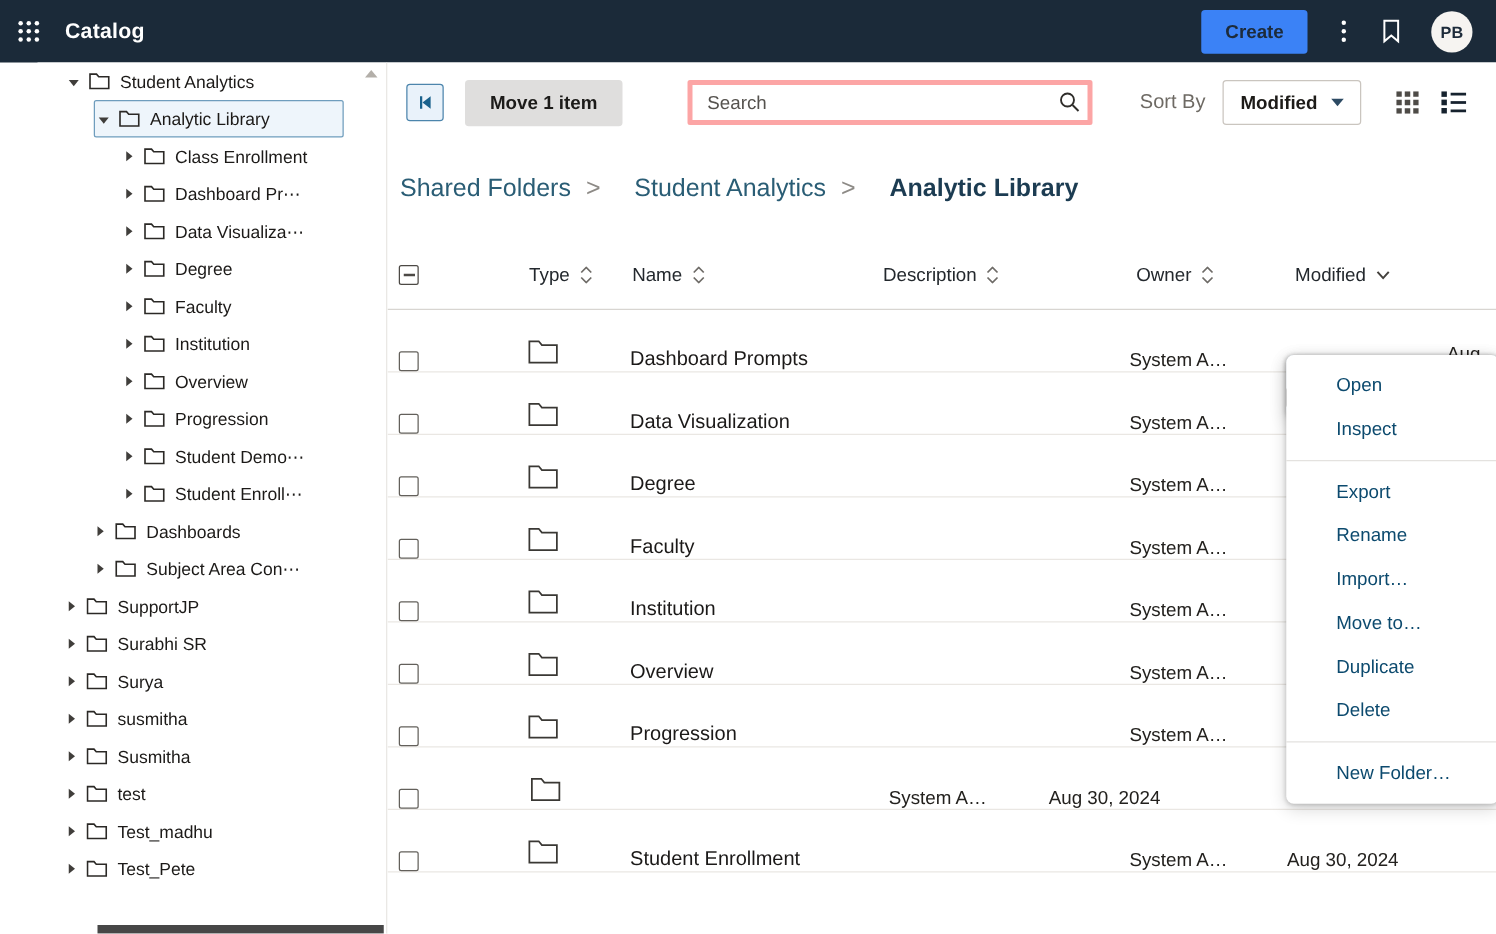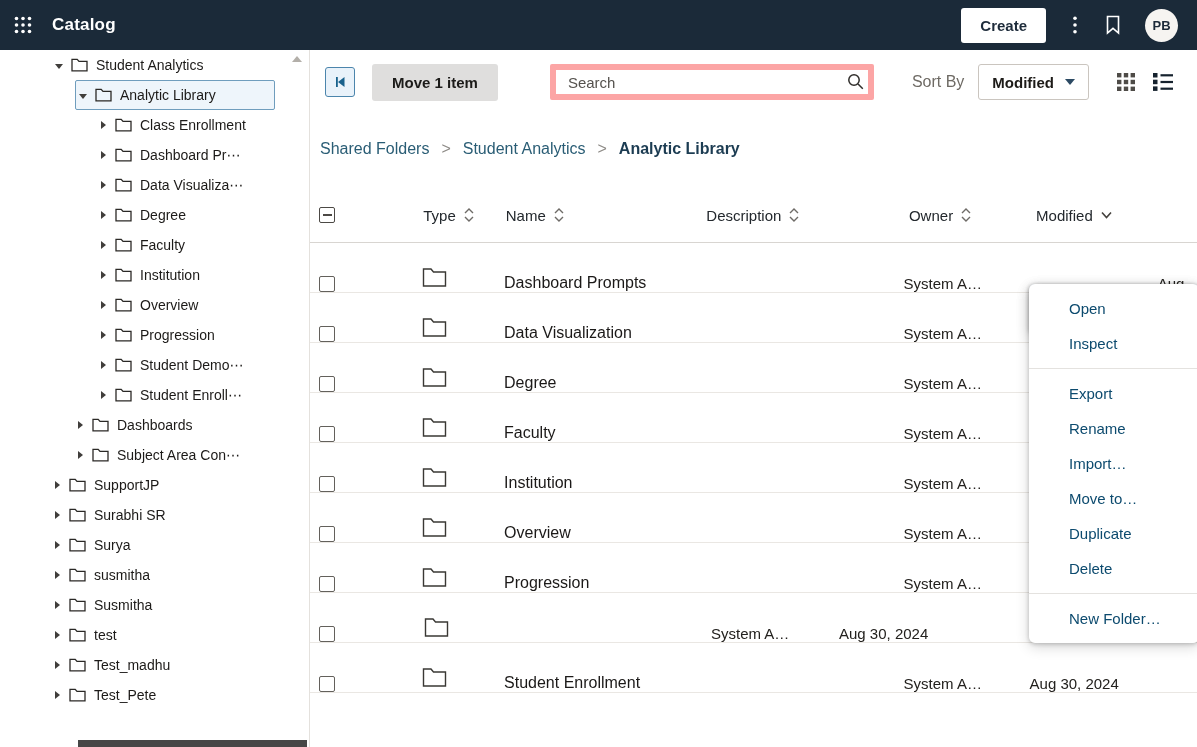--- a/index.html
+++ b/index.html
@@ -5,21 +5,21 @@
   * { box-sizing: border-box; margin: 0; padding: 0; }
   html,body { width:1197px; height:747px; overflow:hidden; background:#fff;
     font-family:"Liberation Sans", sans-serif; color:#1b1918; }
 
   
   .topbar { height:50px; background:var(--topbar-bg,#1b2a39); display:flex; align-items:center;
     padding:0 19px 0 14px; color:#fff; }
   .apps-ico { display:inline-flex; margin-right:20px; cursor:pointer; }
   .app-title { font-size:17px; font-weight:bold; letter-spacing:.2px; }
   .tb-right { margin-left:auto; display:flex; align-items:center; }
-  .create-btn { background:#ffffff; color:#1d2b3a; font-weight:bold; font-size:15px;
+  .create-btn { background:#3b82f6; color:#1d2b3a; font-weight:bold; font-size:15px;
     border:none; border-radius:3px; padding:9px 19px; cursor:pointer; }
   .tb-kebab { margin-left:27px; display:inline-flex; cursor:pointer; }
   .tb-bookmark { margin-left:28px; display:inline-flex; cursor:pointer; }
   .avatar { margin-left:24px; width:33px; height:33px; border-radius:50%; background:#f6f4f1;
     color:#1d2b3a; font-weight:bold; font-size:13px; display:flex; align-items:center; justify-content:center; cursor:pointer; }
 
   
   .content { display:flex; height:697px;margin-left:30px; }
   .sidebar { width:280px; flex:none; border-right:1px solid #e4e1dd; position:relative; background:#fff; overflow:hidden; }
   .main { flex:1; position:relative; background:#fff; overflow:hidden; }
@@ -40,36 +40,36 @@
     border-left:5px solid transparent; border-right:5px solid transparent; border-bottom:6px solid #b3afa9; }
   .sb-hscroll { position:absolute; bottom:0; left:48px; width:229px; height:7px; background:#474747; }
 
   
   .toolbar { display:flex; align-items:center; padding:14px 24px 0 15px; height:50px; }
   .back-btn { width:30px; height:30px; border:1px solid #4c85ac; border-radius:3px; background:#e9f2fa;
     display:flex; align-items:center; justify-content:center; cursor:pointer; flex:none; }
   .move-btn { margin-left:17px; background:#dfdedd; border:none; border-radius:3px; padding:10px 20px;
     font-weight:bold; font-size:15px; color:#1c1b19; cursor:pointer; font-family:inherit; }
   .search { position:relative; margin-left:52px; }
-  .search-input { width:324px; height:36px; border:6px solid #fca5a5; border-radius:2px;
+  .search-input { width:324px; height:36px; border:4px solid #fca5a5; border-radius:2px;
     padding:0 36px 0 12px; font-size:15px; font-family:inherit; color:#1b1918; }
   .search-input::placeholder { color:#55524e; opacity:1; }
   .search-ico { position:absolute; right:10px; top:9px; display:inline-flex; cursor:pointer; }
   .sort-label { margin-left:auto; font-size:16px; color:#6e6a64; }
   .sort-btn { margin-left:14px; display:flex; align-items:center; gap:11px; height:36px; padding:0 13px;
     background:#fff; border:1px solid #cac5bf; border-radius:3px; font-weight:bold; font-size:15px;
     color:#1d1b18; cursor:pointer; font-family:inherit; }
   .sort-caret { width:0; height:0; border-left:5px solid transparent; border-right:5px solid transparent;
     border-top:6px solid #2c4a63; }
   .view-ico { display:inline-flex; cursor:pointer; }
   .grid-ico { margin-left:28px; }
   .list-ico { margin-left:18px; }
 
   
-  .breadcrumb { margin:40px 16px 0 10px; font-size:16px; display:flex; align-items:flex-start; }
+  .breadcrumb { margin:40px 16px 0 10px; font-size:20px; display:flex; align-items:flex-start;gap:15px; }
   .crumb { color:#2a5d75; cursor:pointer; }
   .crumb:not(:last-child)::after { content:">"; color:#8d8a86; margin:0 12px; font-weight:normal; }
   .crumb:last-child { font-weight:bold; color:#1c3c52; }
 
   
   .thead { margin-top:30px; height:55px; display:flex; align-items:center; padding-left:9px;
     border-bottom:1px solid #d8d5d1; }
   .sel-cell { width:105px; display:flex; align-items:center; }
   .hcell { display:flex; align-items:center; gap:8px; font-size:15px; color:#23282d; cursor:pointer; }
   .col-type { width:83px; } .col-name { width:202px; } .col-description { width:204px; }

